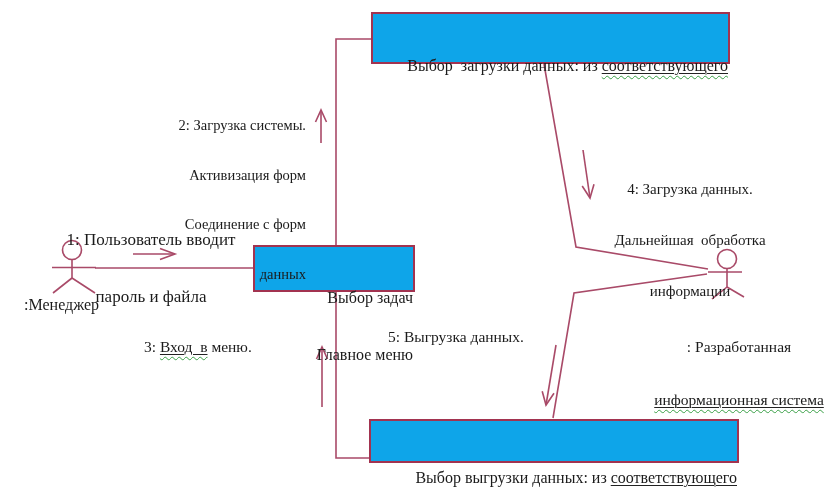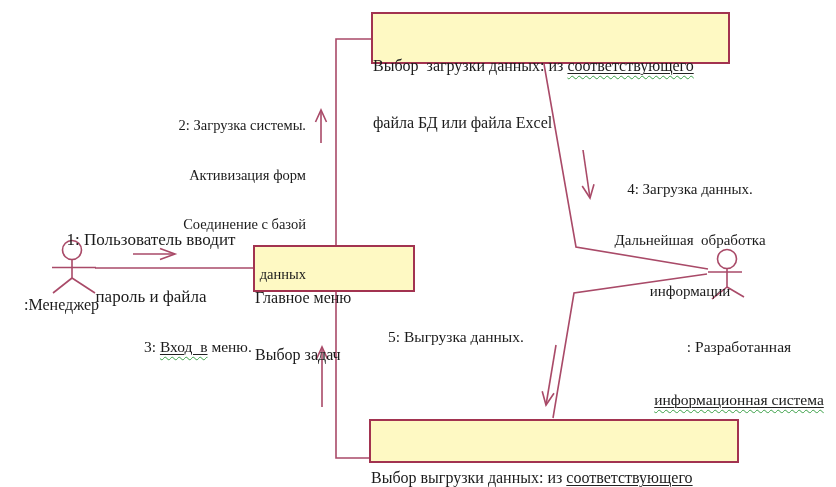--- a/index.html
+++ b/index.html
@@ -2,22 +2,22 @@
 <html><head>
 <meta charset="utf-8">
 <style>
   html,body{margin:0;padding:0;background:#fff;}
   .canvas{
     position:relative;width:836px;height:487px;background:#ffffff;overflow:hidden;
     font-family:"Liberation Serif","DejaVu Serif",serif;color:#1b1b1b;
   }
   .canvas svg{position:absolute;left:0;top:0;width:836px;height:487px;}
   .node{
-    position:absolute;box-sizing:border-box;background:#fef9c3;border:2px solid #a23350;
-    text-align:left;white-space:pre-wrap;
+    position:absolute;box-sizing:border-box;background:#0ea5e9;border:2px solid #a23350;
+    text-align:right;white-space:pre-wrap;
   }
   .label{position:absolute;white-space:pre-wrap;}
   .us{text-decoration:underline;text-decoration-color:#222;text-decoration-thickness:1px;text-underline-offset:2px;}
   .uw{text-decoration:underline wavy #3aa047;text-decoration-thickness:1px;text-underline-offset:4px;}
   .top-box{left:371px;top:12px;width:359px;height:52px;font-size:16px;line-height:19px;padding-top:4px;}
   .bottom-box{left:369px;top:419px;width:370px;height:44px;font-size:16px;line-height:18.5px;padding-top:11px;}
   .menu-box{left:253px;top:245px;width:162px;height:47px;font-size:16px;line-height:19px;padding-top:3px;}
   .m1{left:45px;top:192px;width:212px;text-align:center;font-size:17px;line-height:19px;}
   .m2{left:166px;top:84px;width:140px;text-align:right;font-size:14.5px;line-height:16.5px;}
   .m3{left:144px;top:338px;width:150px;font-size:15.5px;}
@@ -82,42 +82,41 @@
 
       <g>
         <line x1="556" y1="345" x2="546" y2="405"></line>
         <polyline points="554,393.2 546,405 542.2,391.2"></polyline>
       </g>
     </g>
   </svg>
 
   <div class="node top-box">
     <div><span>Выбор  загрузки данных: из </span><span class="uw"><span class="us">соответствующего</span></span></div>
-    <div>файла БД или файла Excel</div>
   </div>
 
   <div class="node menu-box">
+    <div>Выбор задач</div>
     <div>Главное меню</div>
-    <div>Выбор задач</div>
   </div>
 
   <div class="node bottom-box">
     <div><span>Выбор выгрузки данных: из </span><span class="uw"><span class="us">соответствующего</span></span></div>
     
   </div>
 
   <div class="label m1">
     <div>1: Пользователь вводит</div>
     <div>пароль и файла</div>
   </div>
 
   <div class="label m2">
     <div>2: Загрузка системы.</div>
     <div> Активизация форм</div>
-    <div>Соединение с базой</div>
+    <div>Соединение с форм</div>
     <div>данных</div>
   </div>
 
   <div class="label m3"><span>3: </span><span class="uw"><span class="us">Вход  в</span></span><span> меню.</span></div>
 
   <div class="label m4">
     <div>4: Загрузка данных.</div>
     <div>Дальнейшая  обработка</div>
     <div>информации</div>
   </div>

